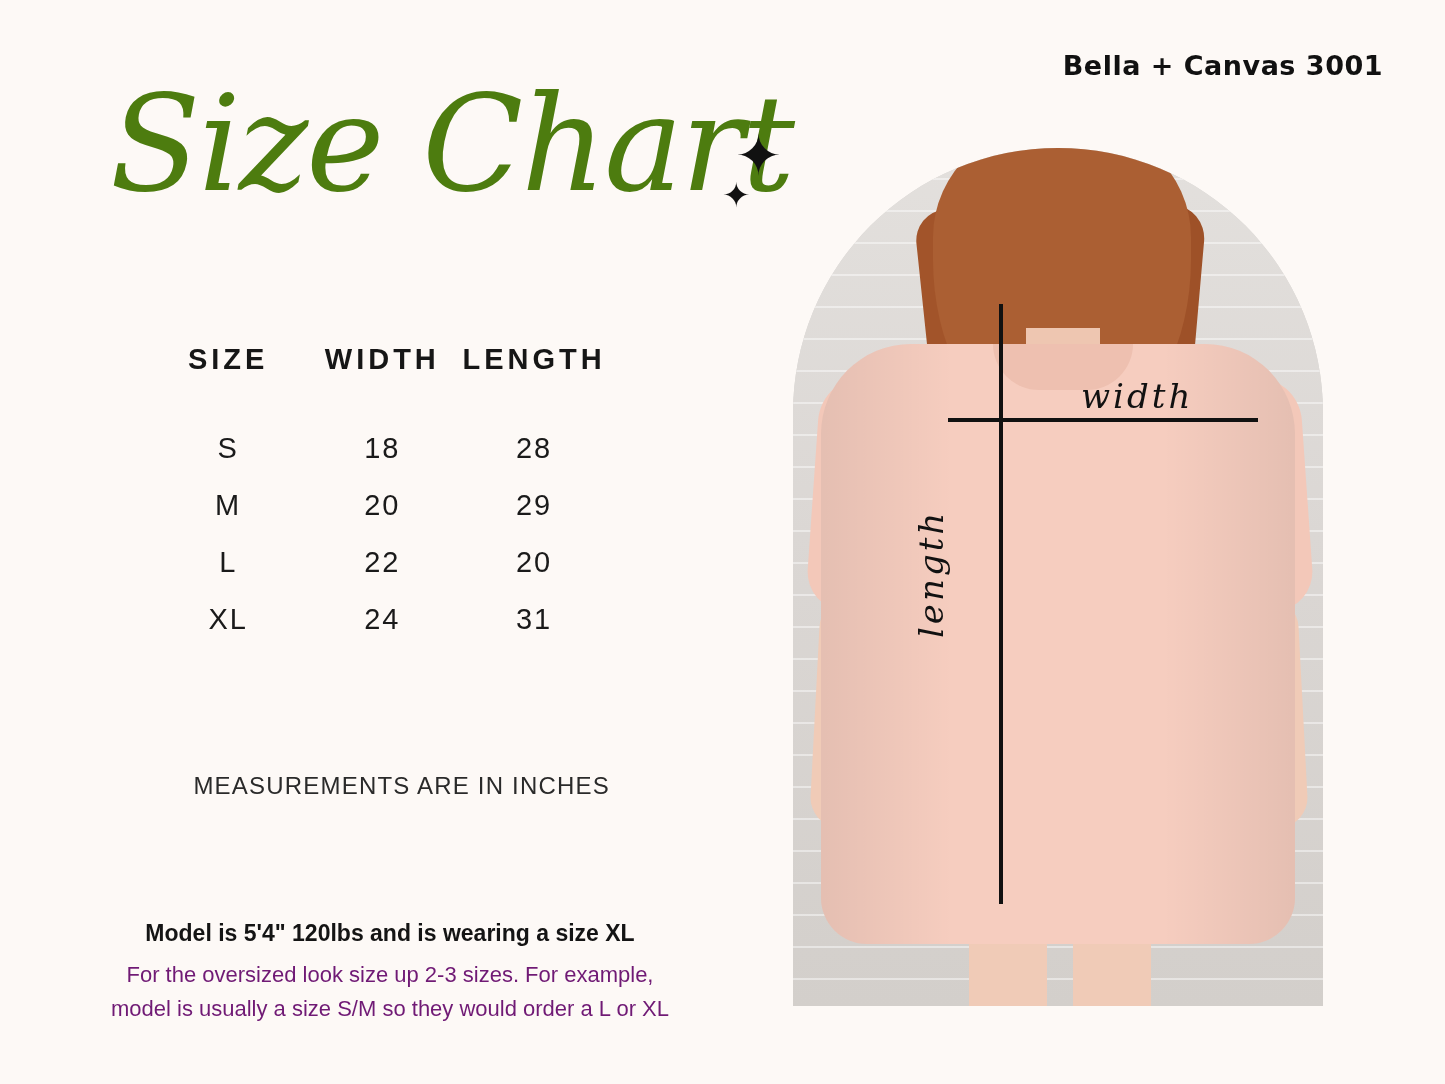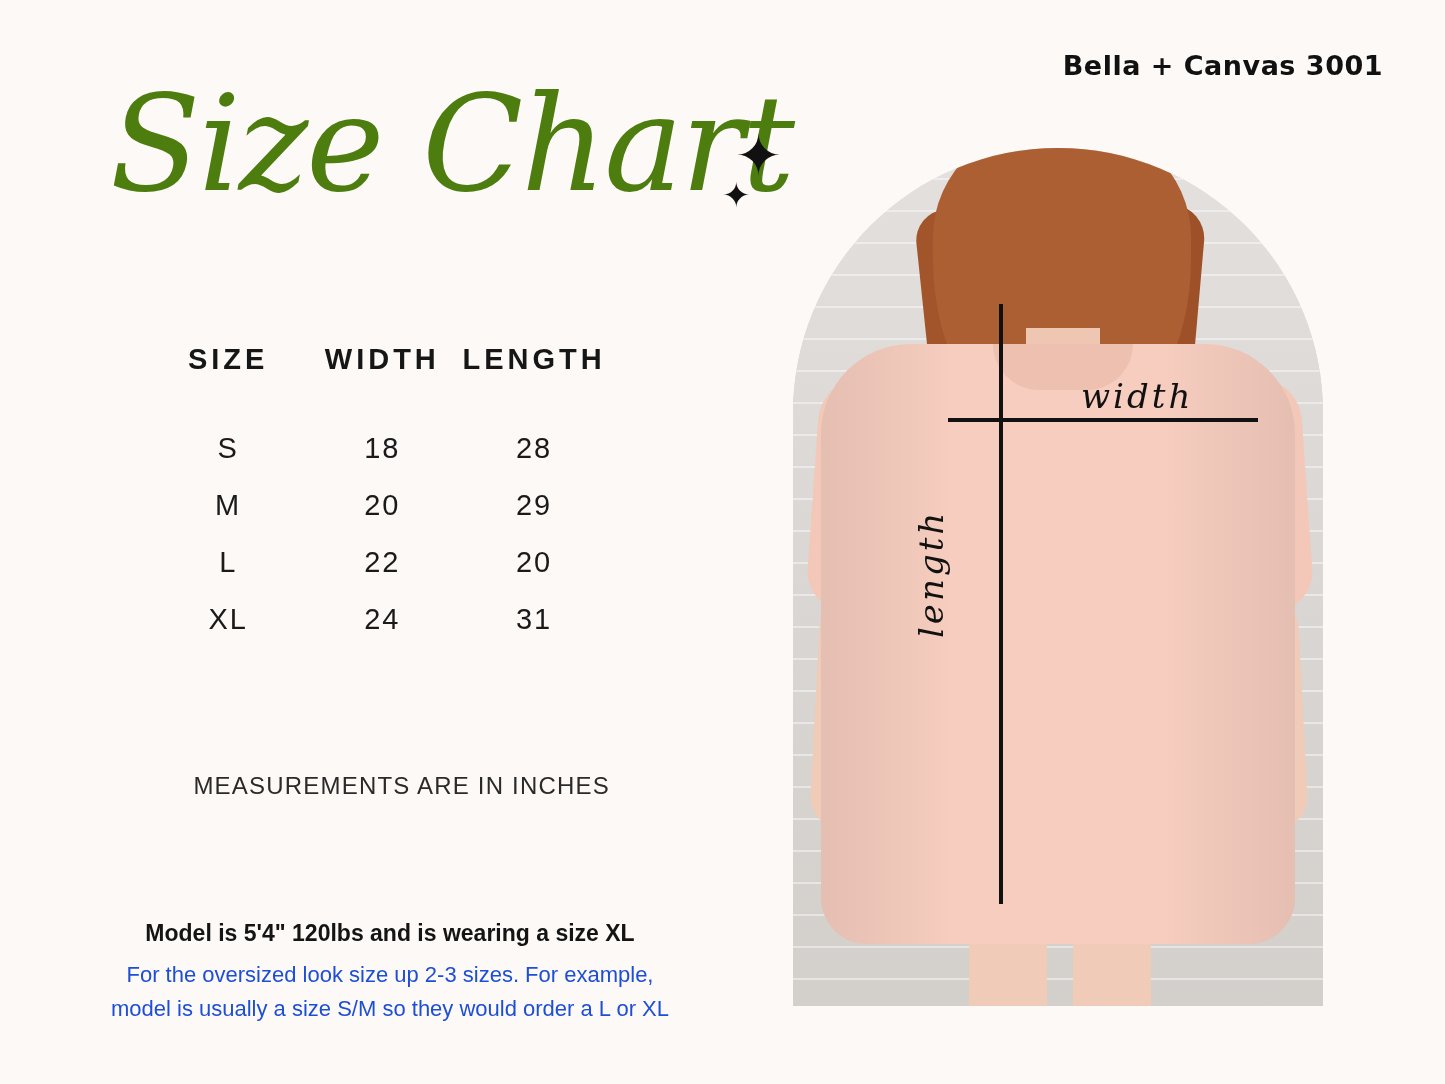--- a/index.html
+++ b/index.html
@@ -120,21 +120,21 @@
   }
   .oversize-note {
     position: absolute;
     left: 60px;
     top: 958px;
     width: 660px;
     text-align: center;
     font-family: "Liberation Sans", sans-serif;
     font-size: 22px;
     line-height: 1.55;
-    color: #1d4ed8;
+    color: #701a75;
   }
 
   
   .photo {
     position: absolute;
     left: 793px;
     top: 148px;
     width: 530px;
     height: 858px;
     border-radius: 265px 265px 0 0;

